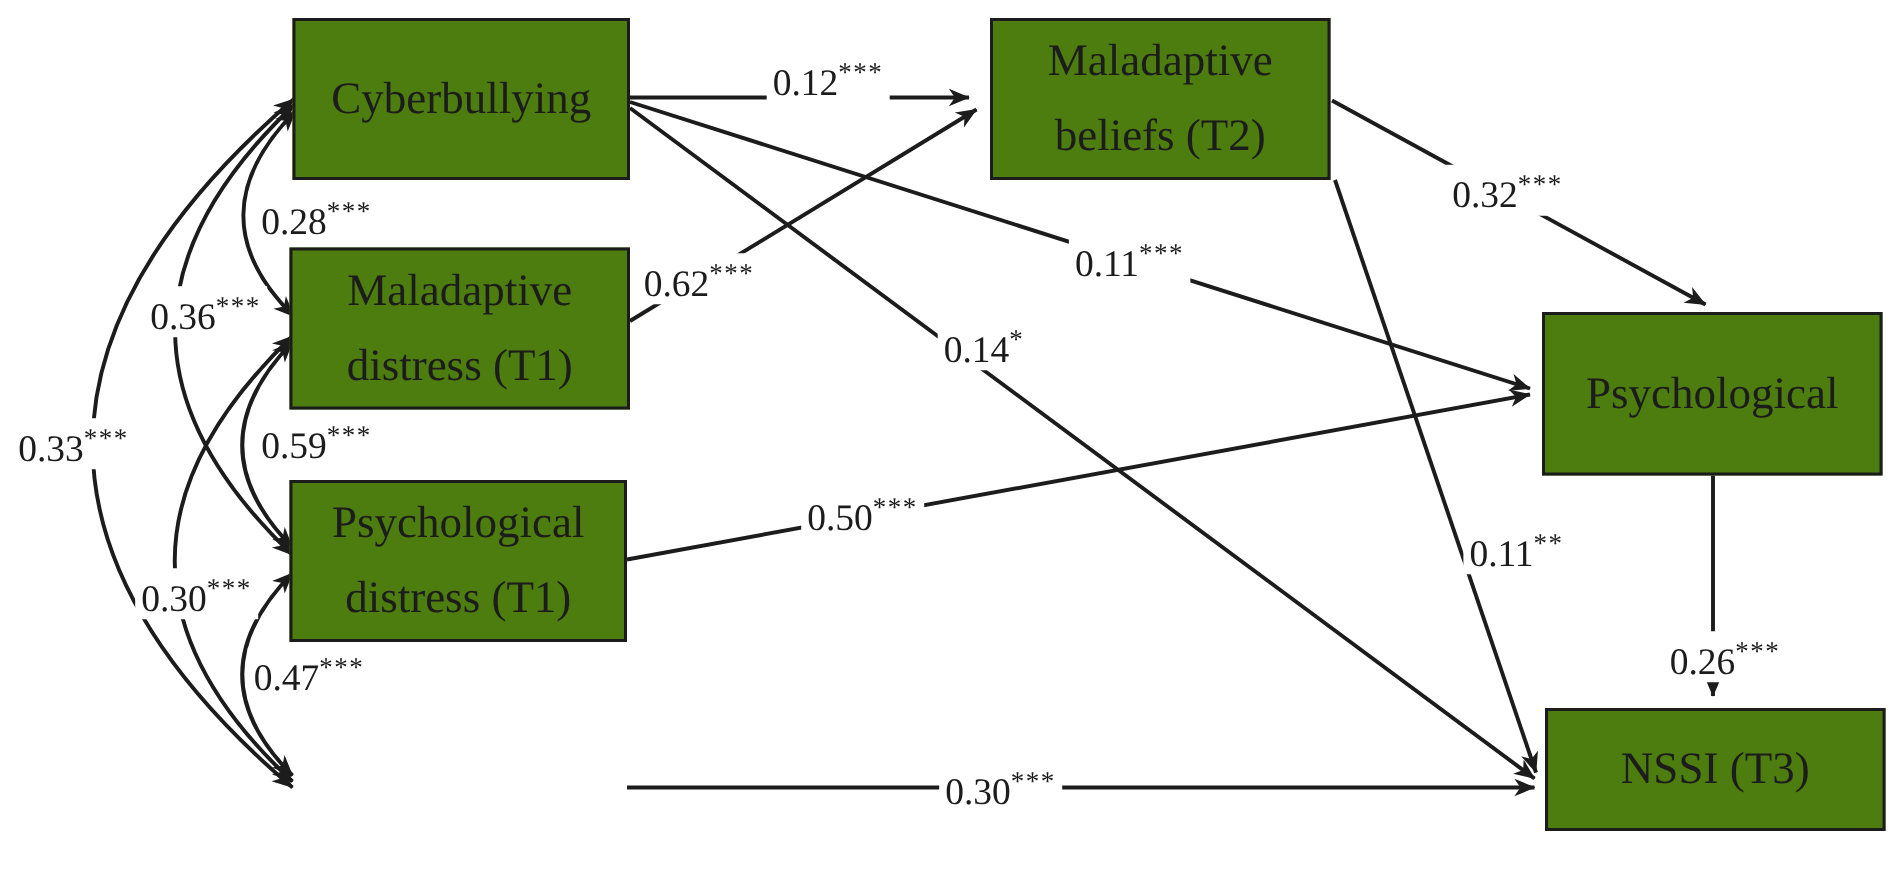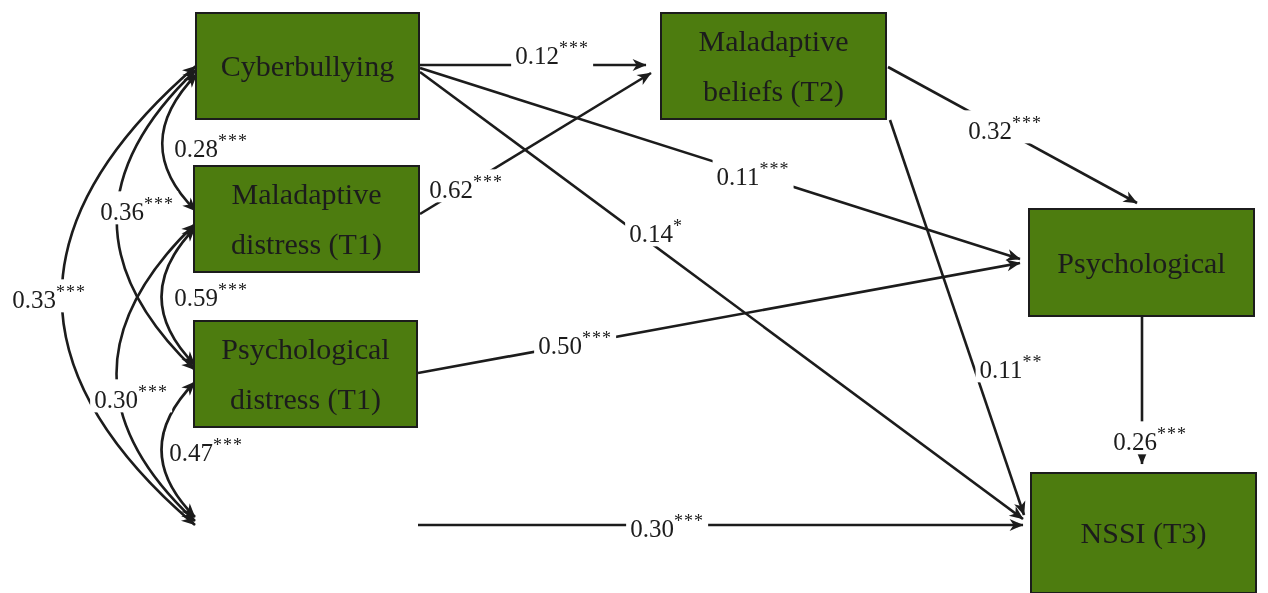--- a/index.html
+++ b/index.html
@@ -83,21 +83,21 @@
 
   <div class="node" style="left:660px;top:12px;width:227px;height:108px;">
     <div>Maladaptive</div>
     <div>beliefs (T2)</div>
   </div>
 
   <div class="node" style="left:1028px;top:208px;width:227px;height:109px;">
     <div>Psychological</div>
   </div>
 
-  <div class="node" style="left:1030px;top:472px;width:227px;height:122px;">
+  <div class="node" style="left:1030px;top:472px;width:227px;height:82px;">
     <div>NSSI (T3)</div>
   </div>
 
   <div class="coef" style="left:552px;top:52px;">
     <span>0.12</span><sup>***</sup>
   </div>
   <div class="coef" style="left:466px;top:186px;">
     <span>0.62</span><sup>***</sup>
   </div>
   <div class="coef" style="left:753px;top:173px;">

